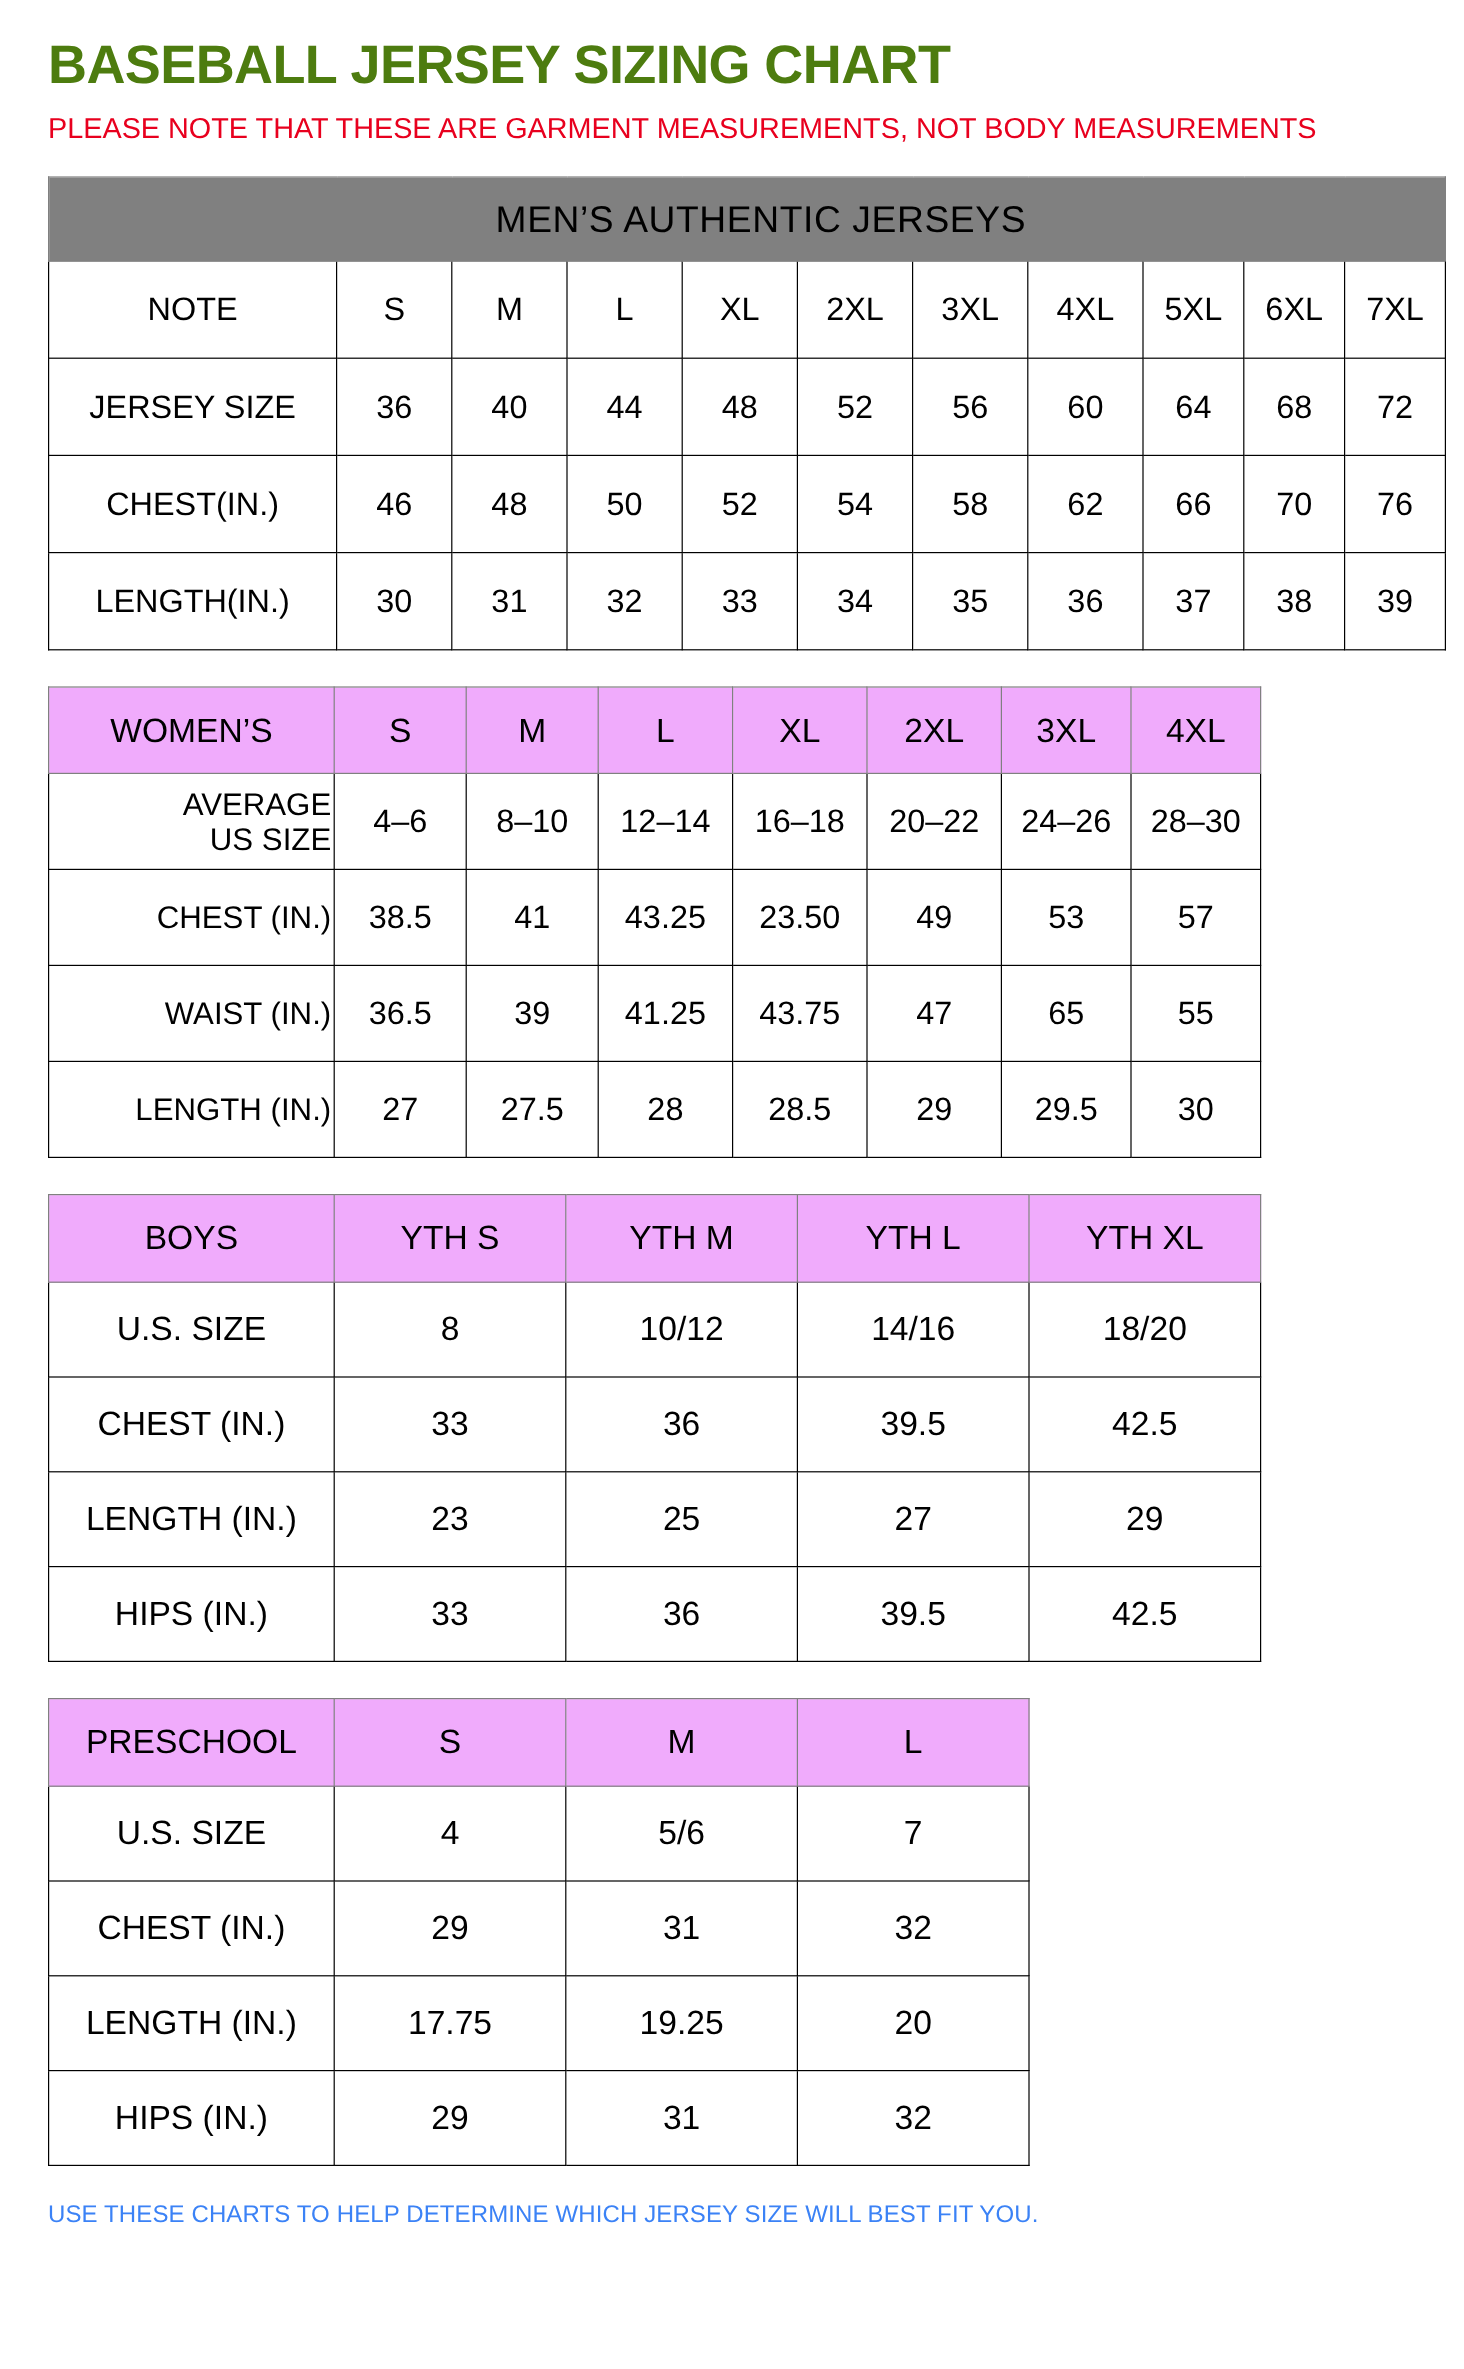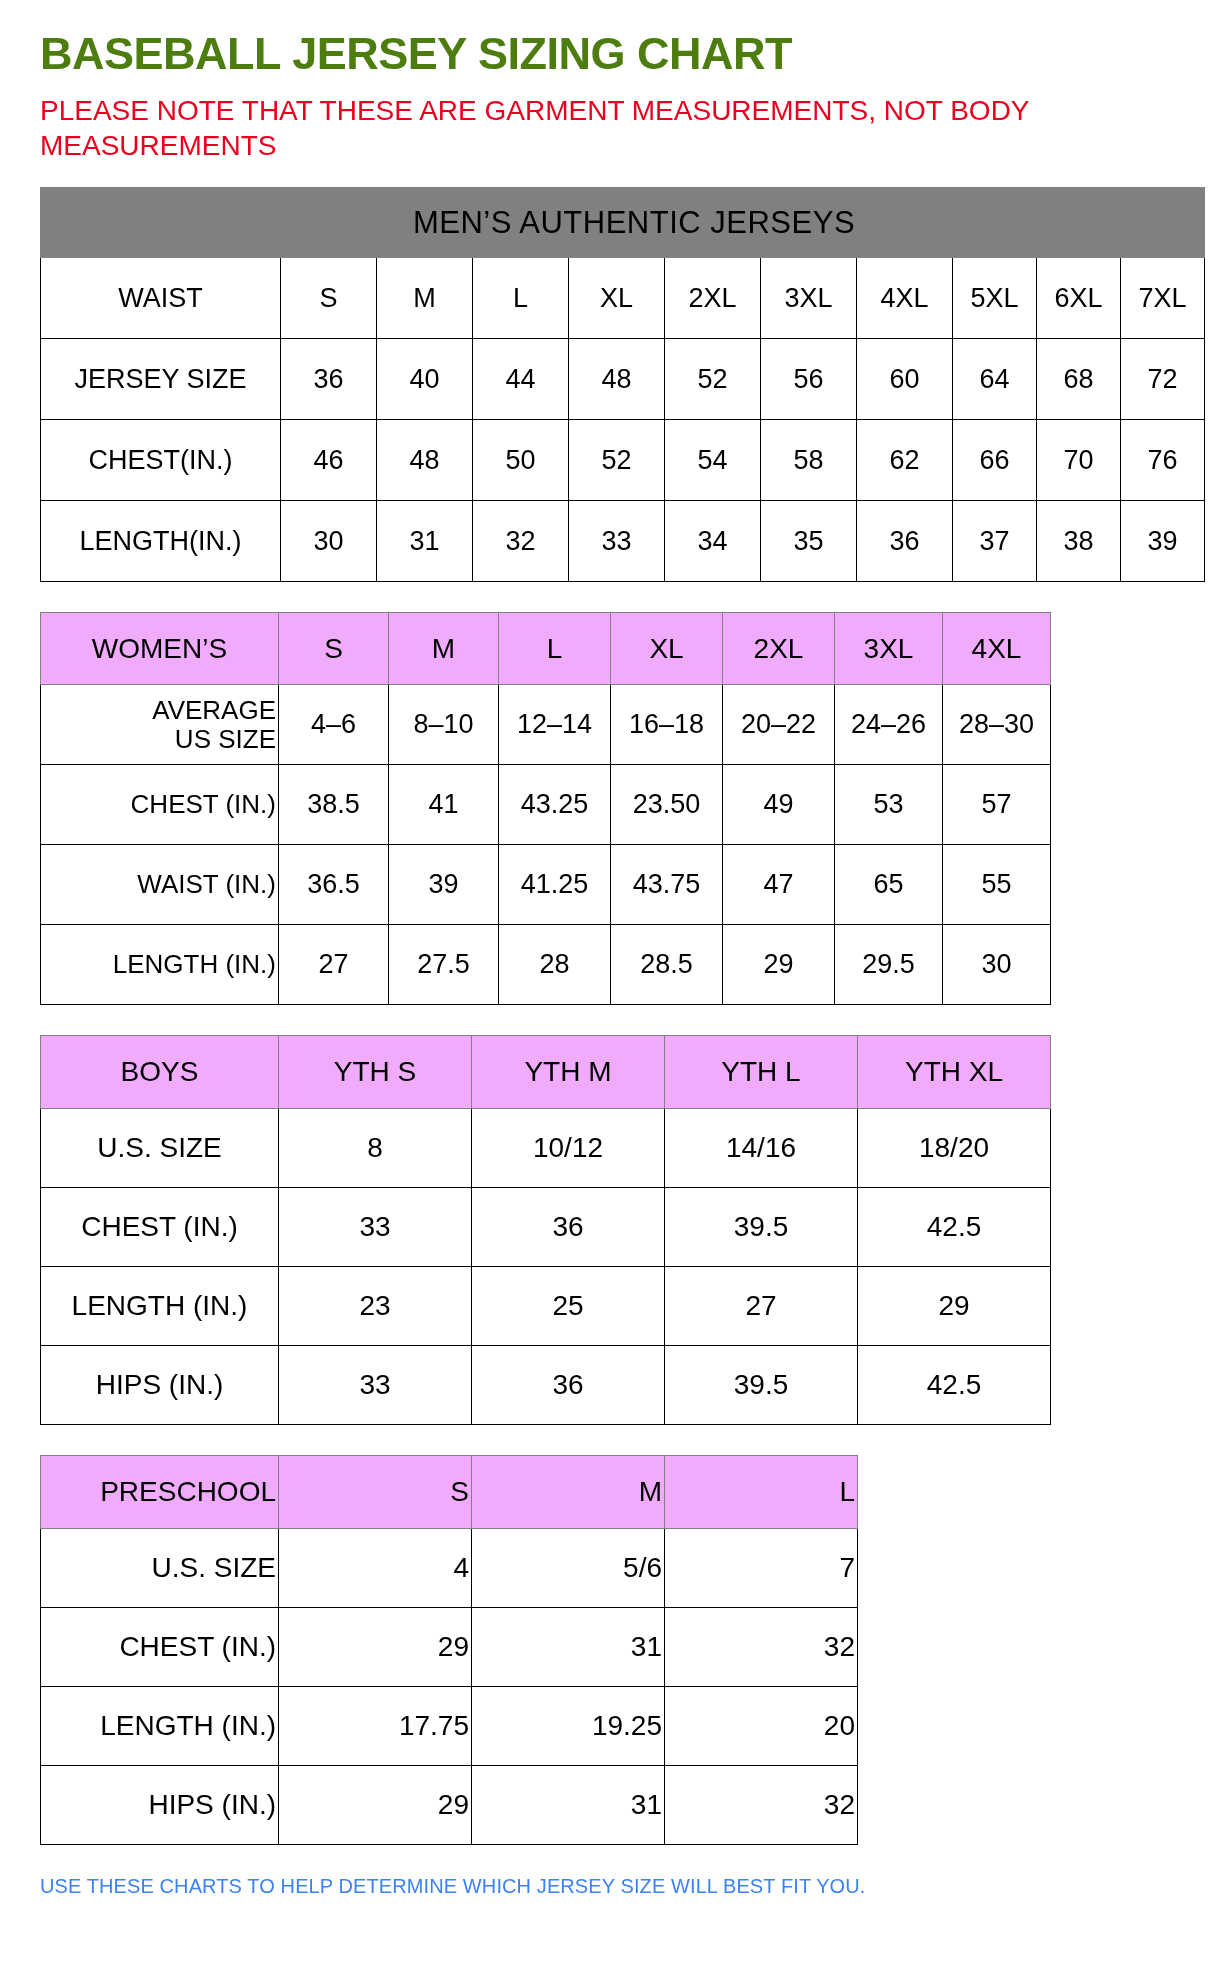--- a/index.html
+++ b/index.html
@@ -22,21 +22,21 @@
   h1.main-title {
     font-size: 45px;
     font-weight: bold;
     letter-spacing: -0.5px;
     margin: 0 0 10px 0;
     line-height: 1.05;
     color: #4d7c0f;
   }
   .note {
     color: #e8001e;
-    font-size: 28px;
+    font-size: 24px;
     line-height: 1.25;
     margin: 16px 0 24px 0;
     max-width: 1100px;
   }
   table.sz {
     border-collapse: collapse;
     margin-bottom: 30px;
     table-layout: fixed;
   }
   table.sz td, table.sz th {
@@ -71,21 +71,21 @@
   #womens tr td { height: 80px; font-size: 27px; }
   #womens td.lbl { font-size: 26px; text-align: right; }
   #womens tr.hdr td { font-size: 28px; height: 72px; }
   #womens td.two-line { font-size: 26px; line-height: 1.12; }
   
   #boys { width: 1010px; }
   #boys tr td { height: 79px; font-size: 28px; }
   #boys tr.hdr td { font-size: 28px; height: 73px; }
   
   #preschool { width: 810px; }
-  #preschool tr td { height: 79px; font-size: 28px; text-align: right; }
+  #preschool tr td { height: 79px; font-size: 28px; }
   #preschool tr.hdr td { font-size: 28px; height: 73px; }
   .footer-note {
     color: #3b82f6;
     font-size: 20px;
     margin: 8px 0 30px 0;
     letter-spacing: 0.1px;
   }
 </style>
 </head>
 <body>
@@ -107,21 +107,21 @@
         <col style="width:96px">
         <col style="width:84px">
       <col style="width:84px">
         <col style="width:84px">
     </colgroup>
     <tbody>
       <tr class="r-head">
         <td class="bar-title" colspan="11">MEN’S AUTHENTIC JERSEYS</td>
       </tr>
       <tr class="sizerow">
-        <td class="lbl">WAIST</td>
+        <td class="lbl">NOTE</td>
         <td>S</td>
         <td>M</td>
         <td>L</td>
         <td>XL</td>
         <td>2XL</td>
         <td>3XL</td>
         <td>4XL</td>
         <td>5XL</td>
         <td>6XL</td>
         <td>7XL</td>

